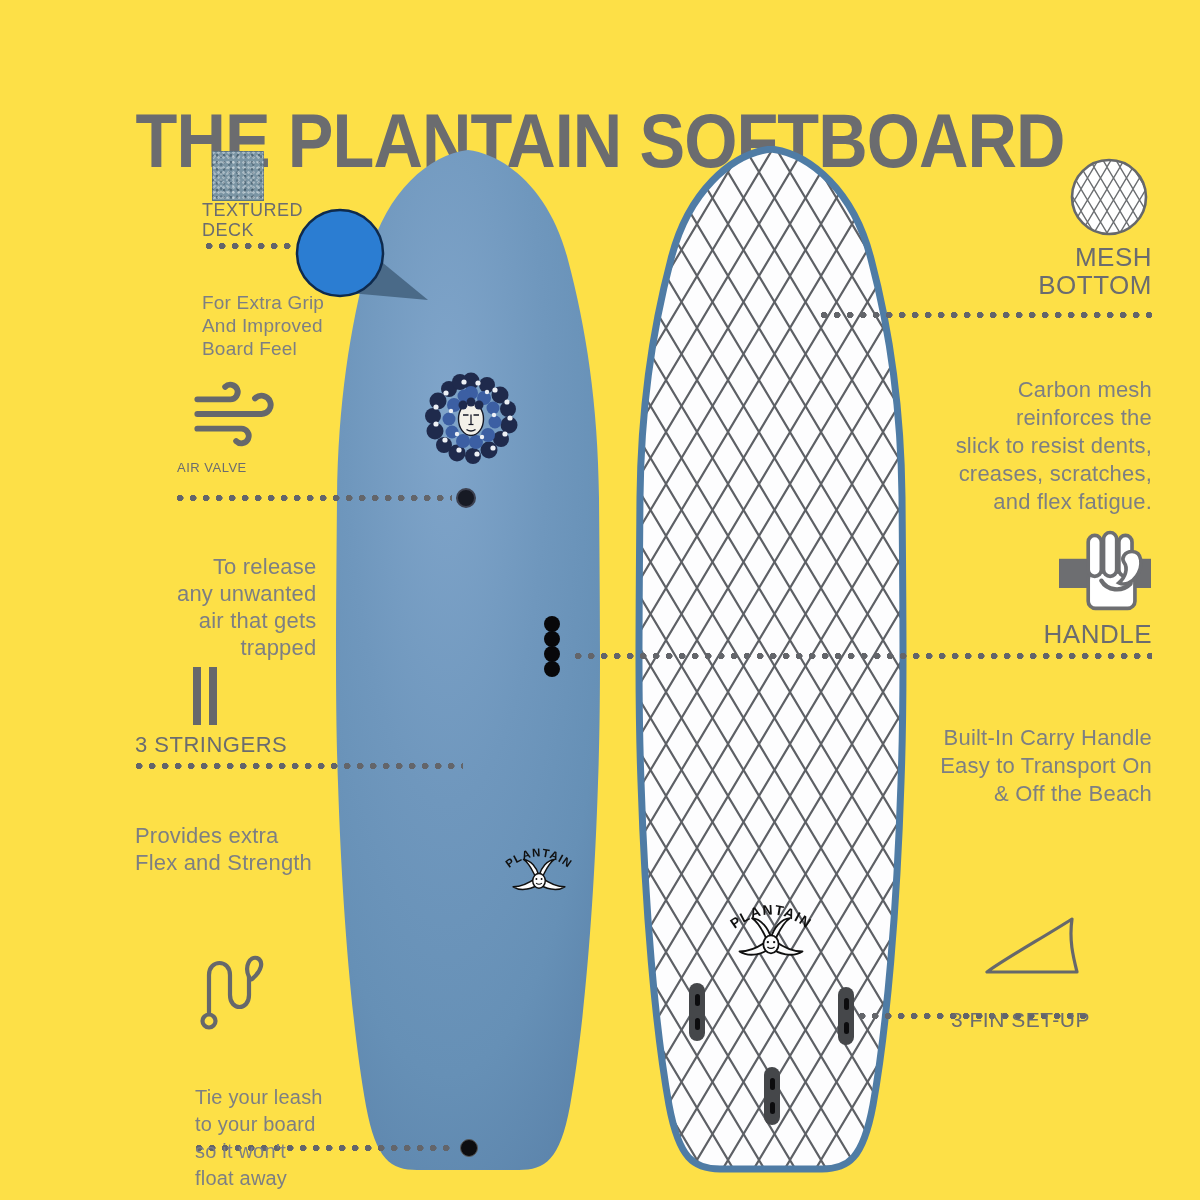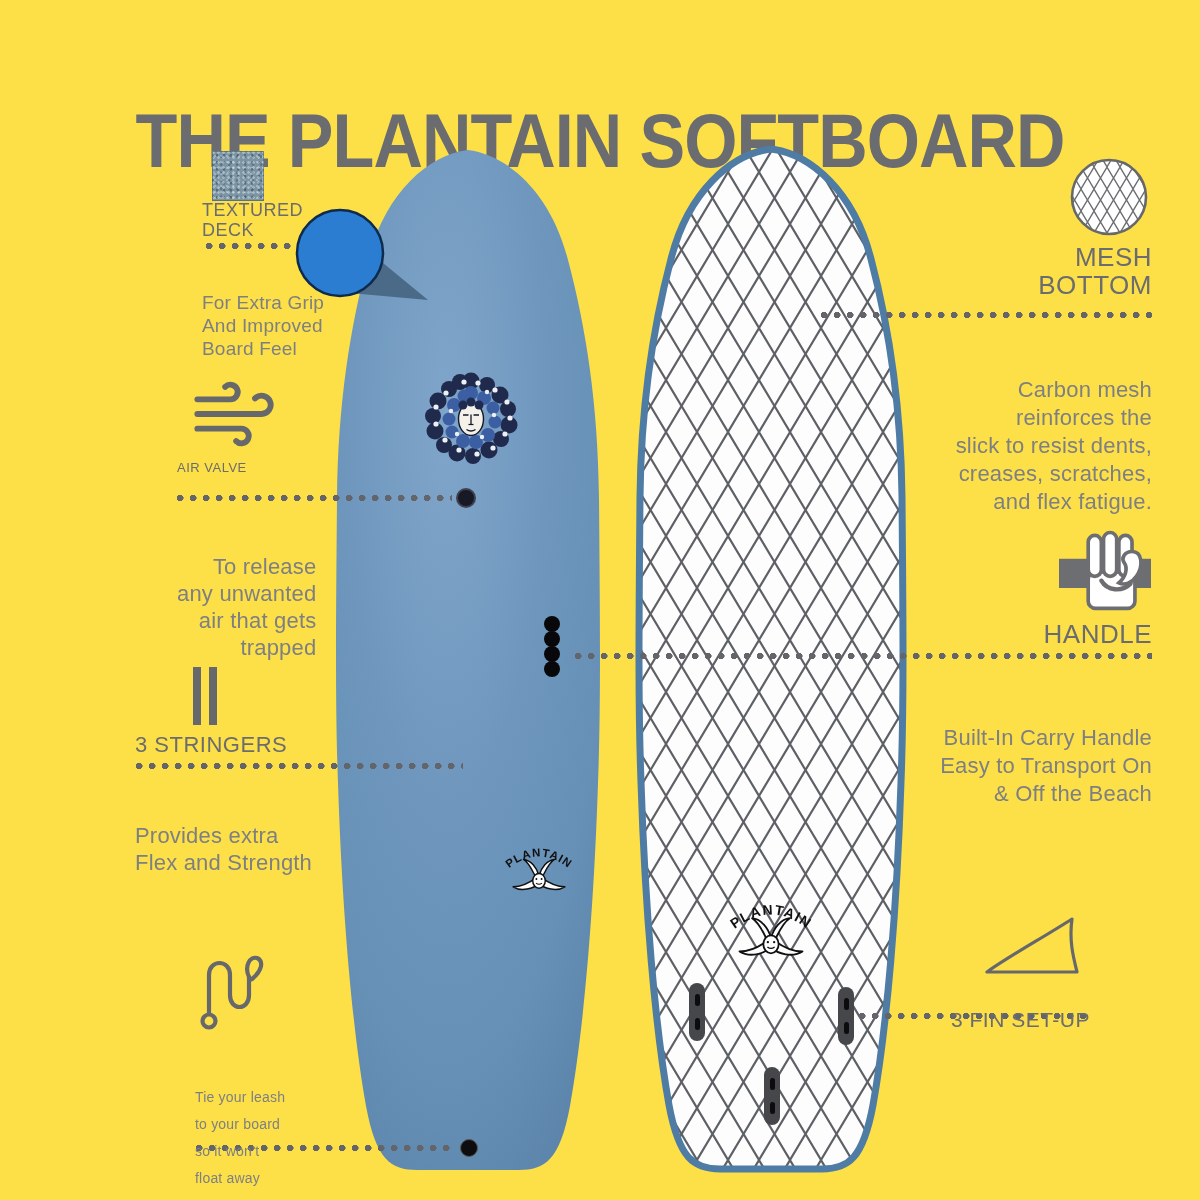--- a/index.html
+++ b/index.html
@@ -33,21 +33,21 @@
   .hd{position:absolute;font-weight:400;color:#6b6c6f;letter-spacing:.5px;z-index:5;}
   .bd{position:absolute;font-weight:400;color:#7d7f83;letter-spacing:.2px;z-index:5;margin-top:40px;}
   .ra{text-align:right;}
 
   .tex-head {left:202px;top:200px;font-size:18px;line-height:20px;}
   .tex-body {left:202px;top:251px;font-size:19px;line-height:23px;}
   .av-head  {left:177px;top:460px;font-size:13px;}
   .av-body  {left:177px;top:513px;font-size:22px;line-height:27px;text-align:right;}
   .str-head {left:135px;top:732px;font-size:22px;}
   .str-body {left:135px;top:782px;font-size:22px;line-height:27px;}
-  .leash-body{left:195px;top:1044px;font-size:14px;line-height:27px;}
+  .leash-body{left:195px;top:1044px;font-size:20px;line-height:27px;}
   .mesh-head{right:48px;top:243px;font-size:26px;line-height:28px;}
   .mesh-body{right:48px;top:336px;font-size:22px;line-height:28px;}
   .handle-head{right:48px;top:619px;font-size:26px;margin-left:12px;}
   .handle-body{right:48px;top:684px;font-size:22px;line-height:28px;}
   .fin-head {right:110px;top:980px;font-size:21px;margin-top:28px;}
   .fin-body {right:114px;top:1034px;font-size:22px;line-height:30px;}
 
   
   .tex-swatch{left:212px;top:151px;width:52px;height:50px;z-index:5;background-color:#7b95a4;
      background-image:

